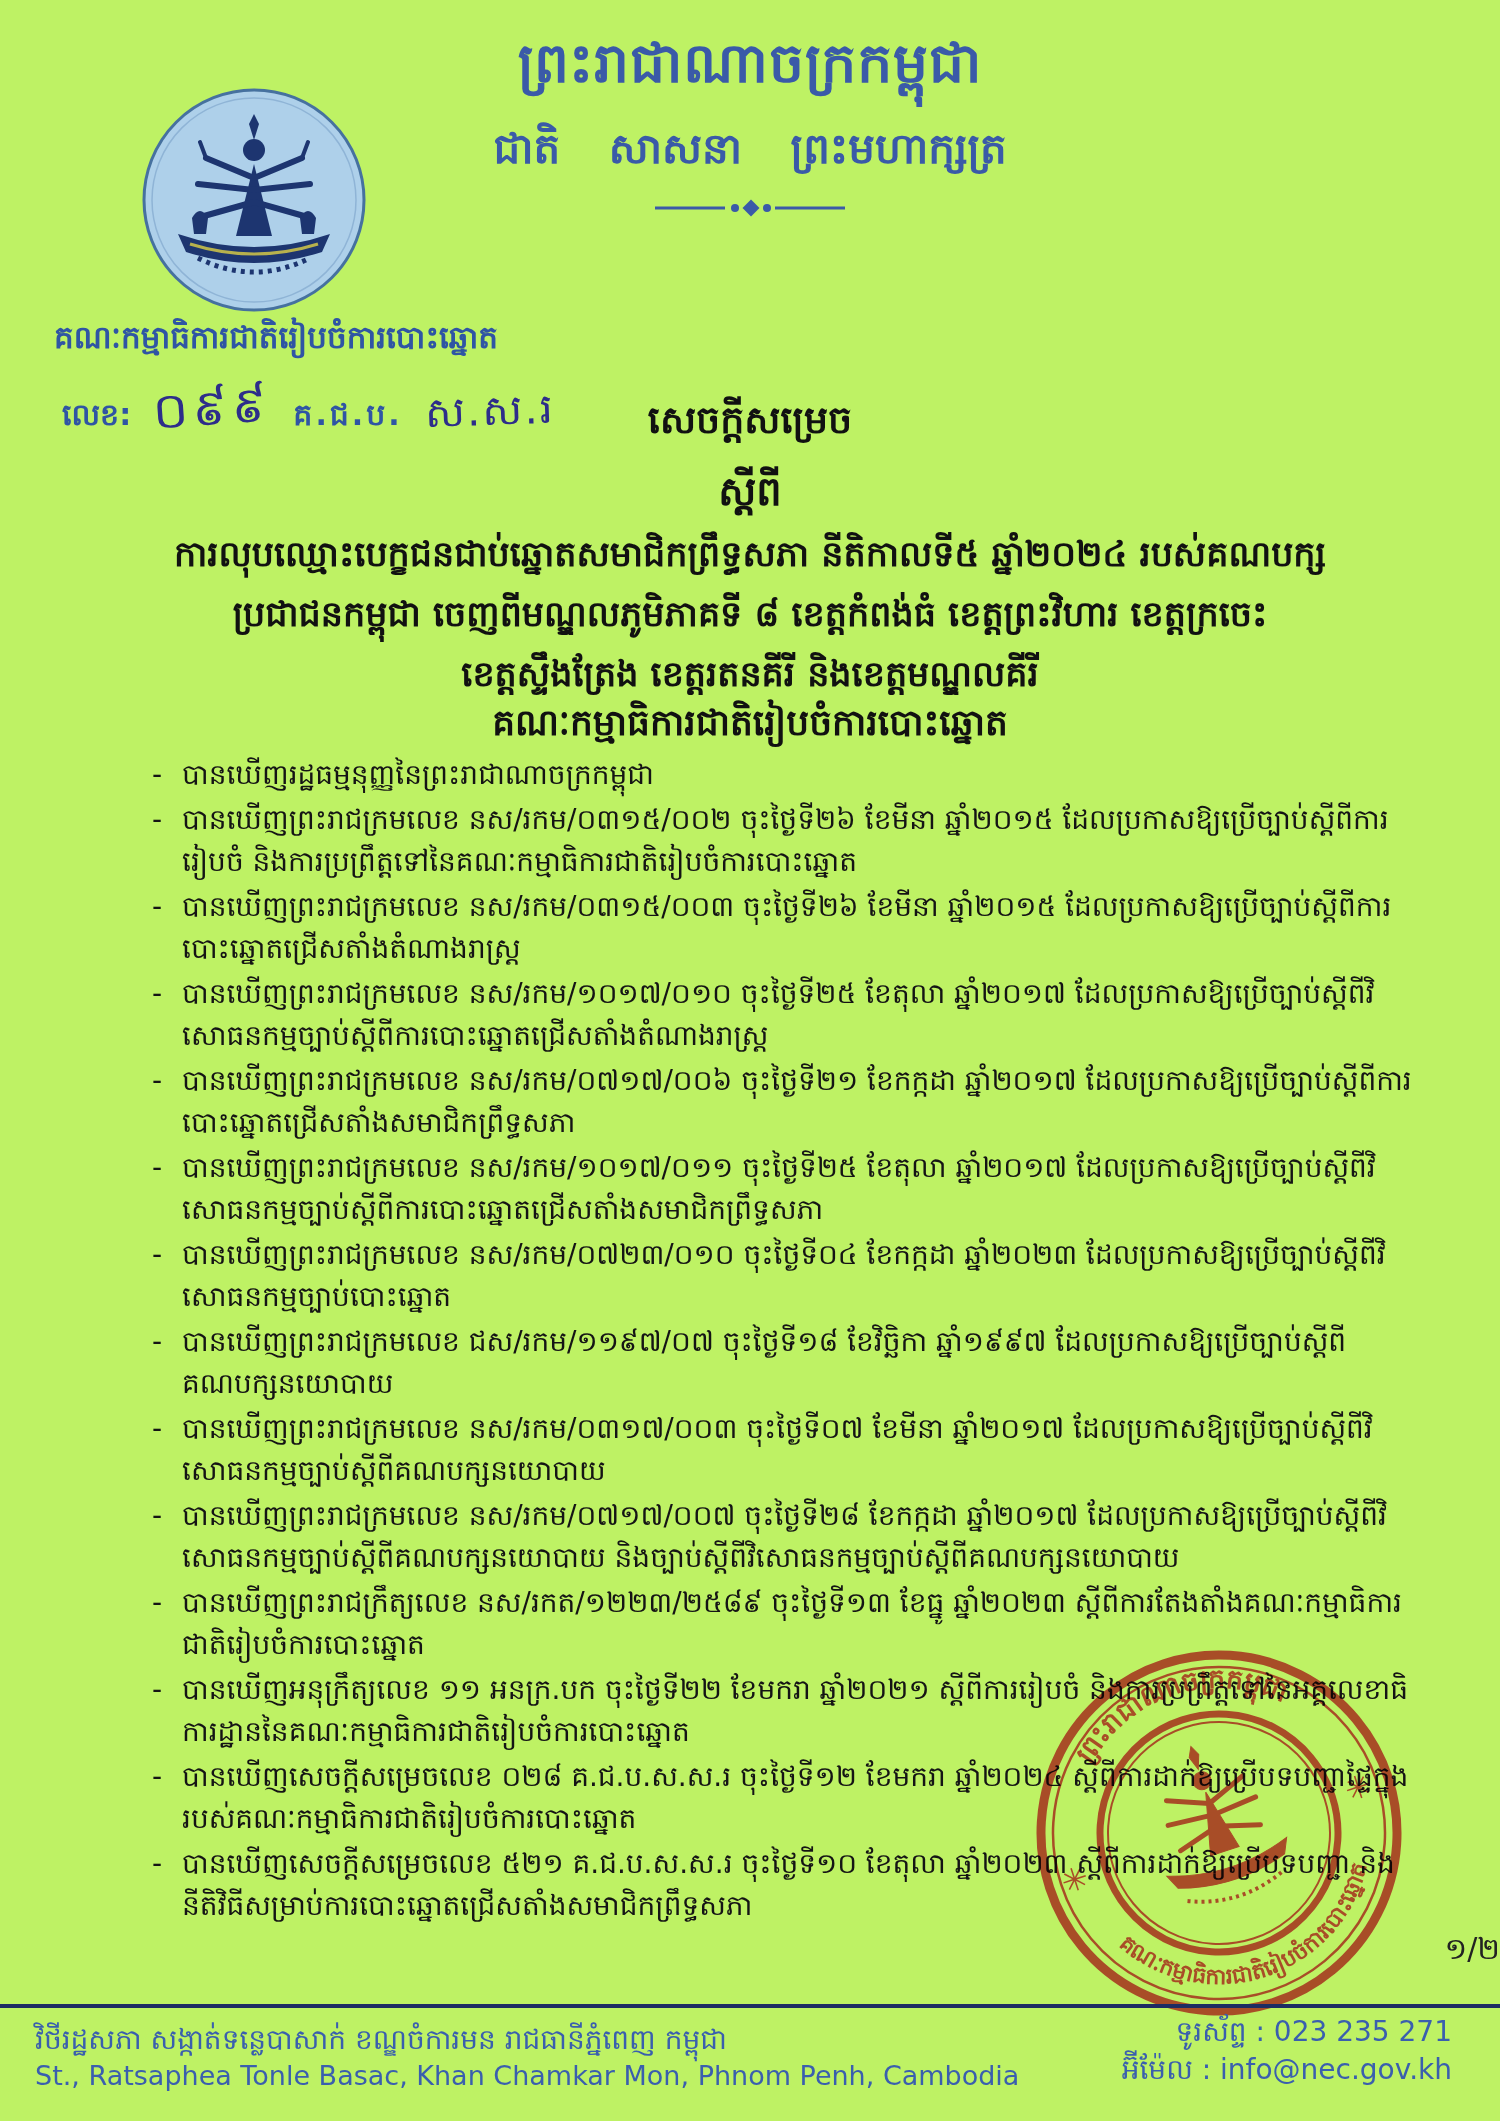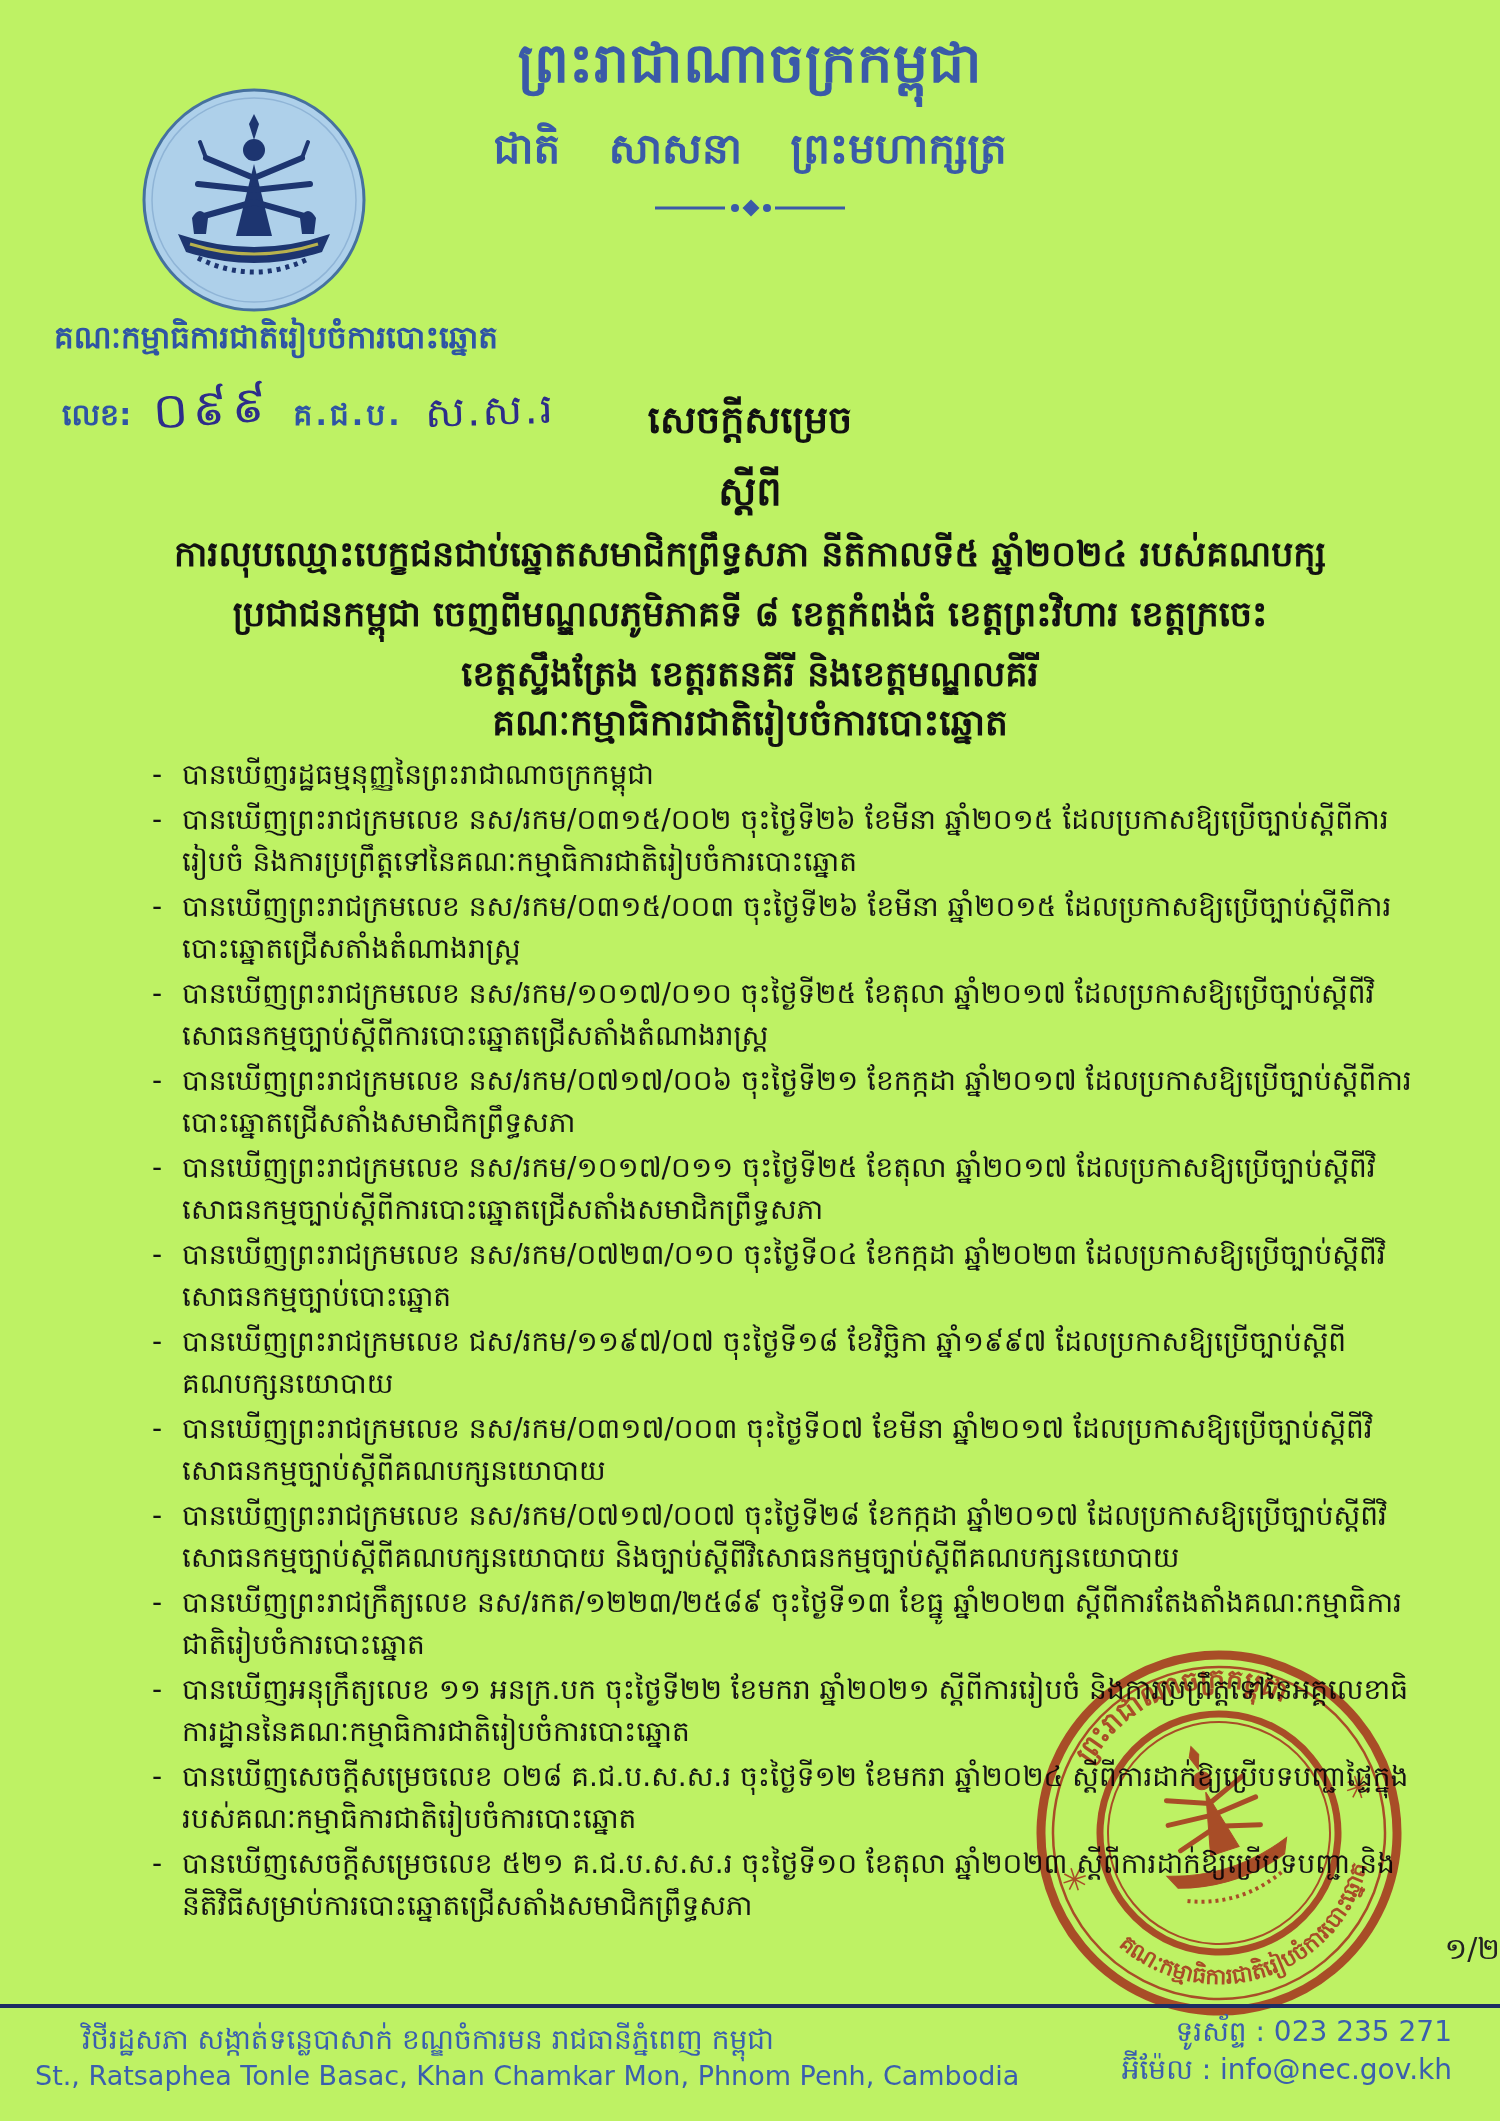--- a/index.html
+++ b/index.html
@@ -65,21 +65,21 @@
   }
   
   .stamp{
     position:absolute; left:1028px; top:1642px; width:382px; height:382px;
     mix-blend-mode:multiply; pointer-events:none;
   }
   
   .footer-line{
     position:absolute; top:2004px; left:0; width:1500px; height:4px; background:#1d2c63;
   }
-  .footer-km{ position:absolute; left:35px; top:2022px; font-size:28px; color:#3a5fae;margin-left:47px; }
+  .footer-km{ position:absolute; left:35px; top:2022px; font-size:28px; color:#3a5fae; }
   .footer-en{ position:absolute; left:35px; top:2060px; font-size:27px; color:#3a5fae; }
   .footer-phone{ position:absolute; right:48px; top:2014px; font-size:28px; color:#3a5fae; text-align:right;}
   .footer-email{ position:absolute; right:48px; top:2052px; font-size:28px; color:#3a5fae; text-align:right;}
 </style>
 </head>
 <body>
 
 <div class="page">
 
   <div class="emblem">

